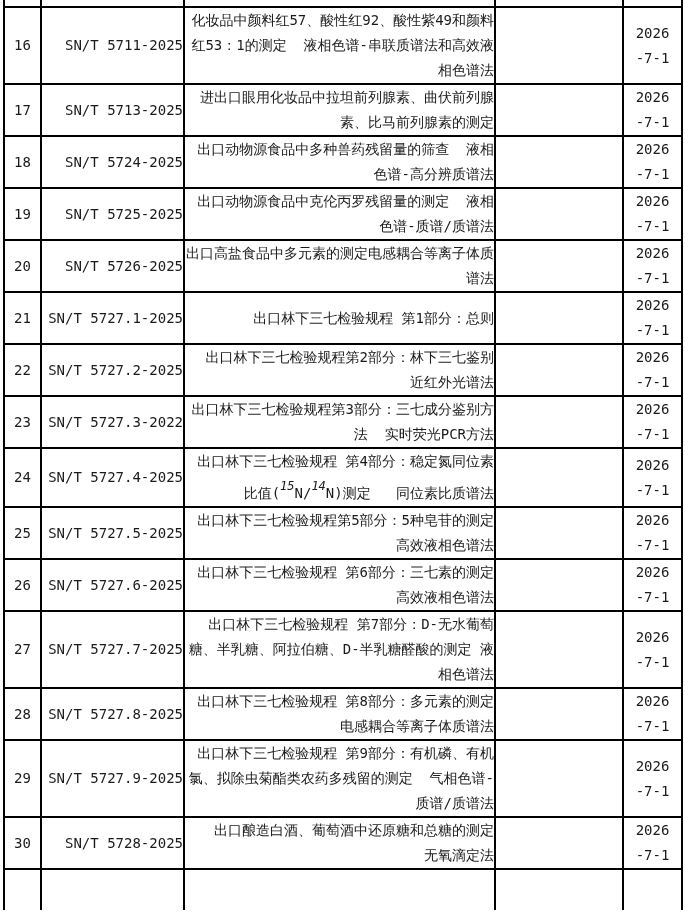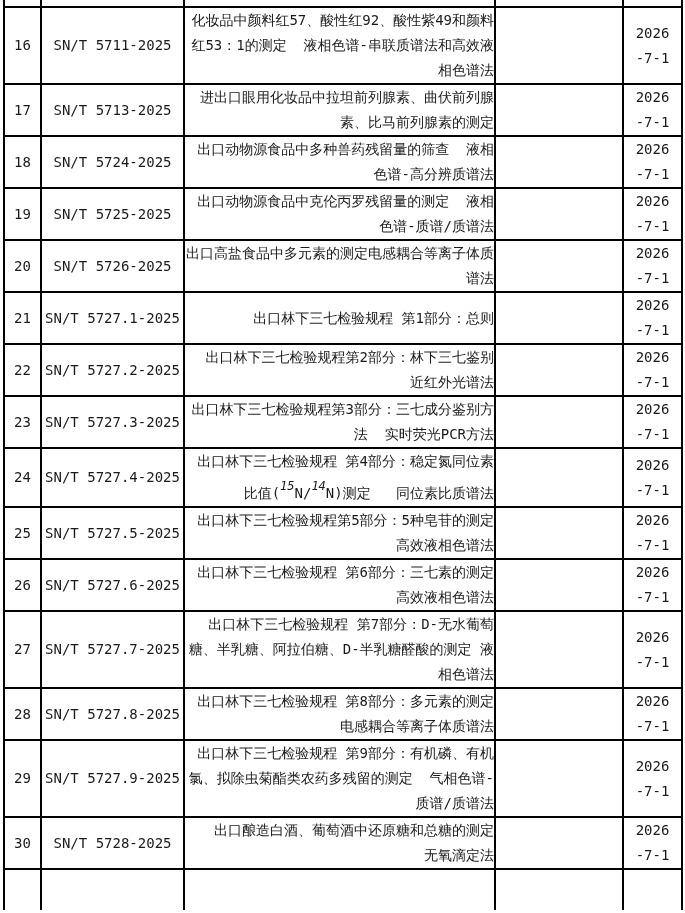--- a/index.html
+++ b/index.html
@@ -33,21 +33,21 @@
     font-size: 14px;
     line-height: 25px;
     overflow: hidden;
     padding: 0;
   }
   td.c-no {
     text-align: center;
     margin-top: 48px;
   }
   td.c-std {
-    text-align: center;
+    text-align: right;
     word-break: break-all;
     padding: 0 9px;
   }
   td.c-title {
     text-align: right;
     padding: 2px 34px 2px 7px;
     white-space: pre-wrap;
     word-break: break-all;
   }
   td.c-date {
@@ -157,21 +157,21 @@
           <td class="c-std">SN/T 5727.2-2025</td>
           <td class="c-title">出口林下三七检验规程第2部分：林下三七鉴别  近红外光谱法</td>
           <td class="c-remark"></td>
           <td class="c-date">
             <div class="date-line">2026</div>
             <div class="date-line">-7-1</div>
           </td>
         </tr>
         <tr>
           <td class="c-no">23</td>
-          <td class="c-std">SN/T 5727.3-2025</td>
+          <td class="c-std">SN/T 5727.3-2022</td>
           <td class="c-title">出口林下三七检验规程第3部分：三七成分鉴别方法  实时荧光PCR方法</td>
           <td class="c-remark"></td>
           <td class="c-date">
             <div class="date-line">2026</div>
             <div class="date-line">-7-1</div>
           </td>
         </tr>
         <tr>
           <td class="c-no">24</td>
           <td class="c-std">SN/T 5727.4-2025</td>

